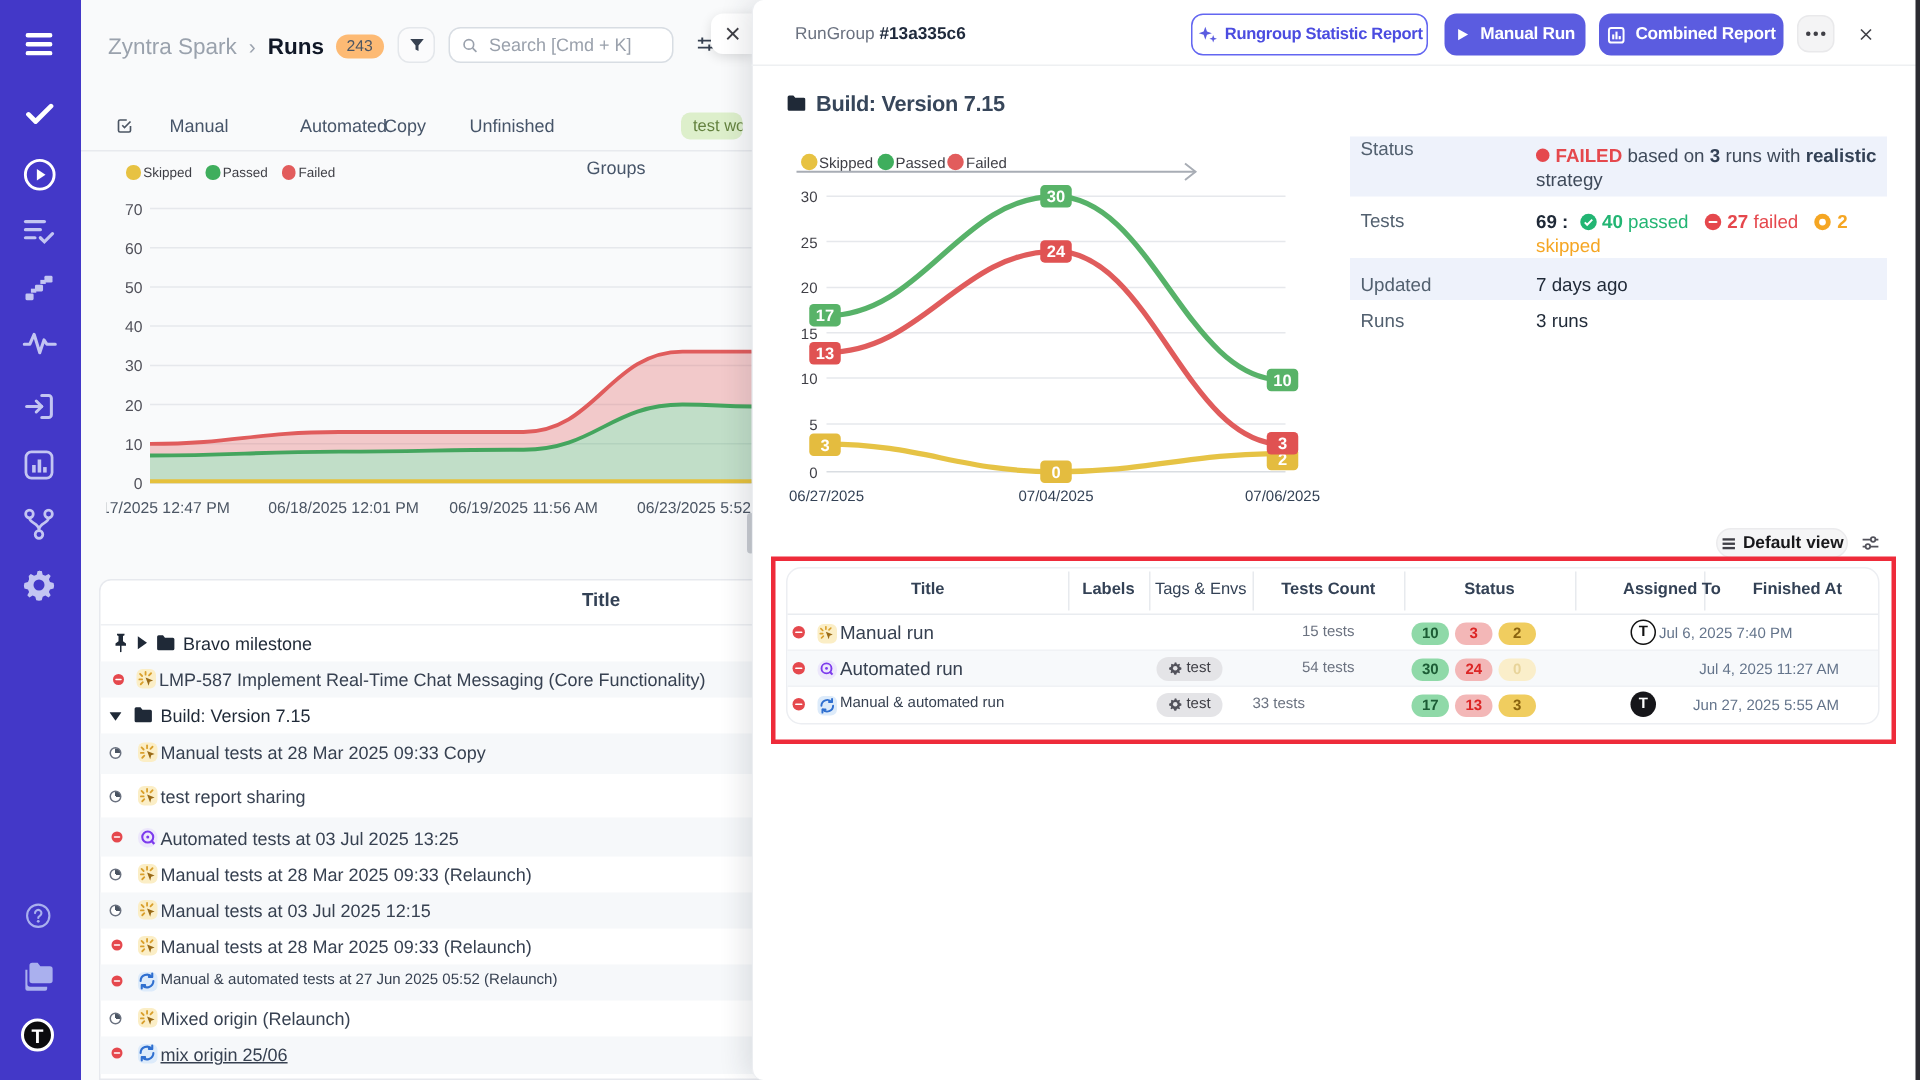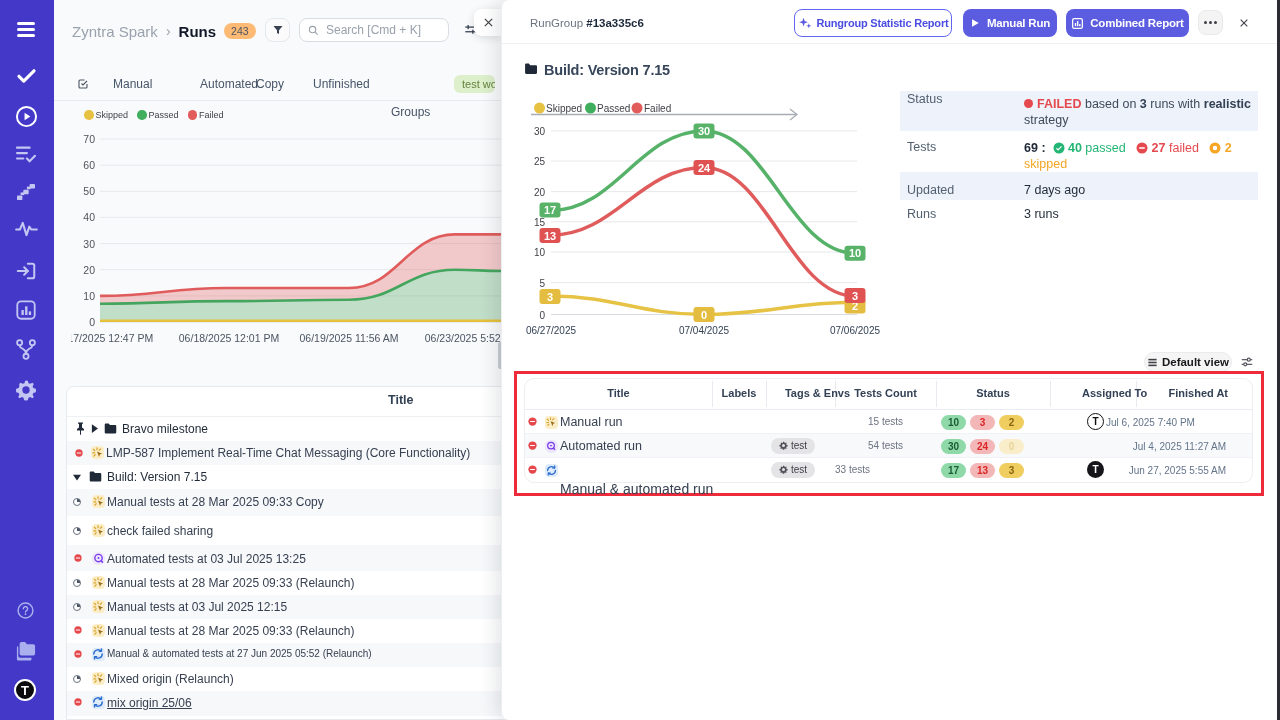--- a/index.html
+++ b/index.html
@@ -184,21 +184,21 @@
       <g stroke="#d99f2b" stroke-width="2.6" stroke-linecap="round">
         <line x1="11" y1="2" x2="11" y2="6"></line>
         <line x1="3" y1="5" x2="6" y2="8"></line>
         <line x1="2" y1="13" x2="6" y2="13"></line>
         <line x1="4" y1="20" x2="7" y2="17"></line>
         <line x1="19" y1="4" x2="16" y2="7"></line>
       </g>
       <path d="M11 10l11 4.5-5 1.8L15.5 22l-4.5-12z" fill="#9a6a16"></path>
     </svg>
   </span>
-<div class="abs" style="left:107px; top:524px; font-size:12px; color:#374151; white-space:nowrap;">check failed sharing</div>
+<div class="abs" style="left:107px; top:524px; font-size:12px; color:#374151; white-space:nowrap;">test report sharing</div>
 
 <svg class="abs" style="left:74px; top:554px; " width="8" height="8" viewBox="0 0 24 24">
     <circle cx="12" cy="12" r="11" fill="#e5484d"></circle>
     <rect x="5.5" y="10.5" width="13" height="3" rx="1.5" fill="#fff"></rect>
   </svg>
 <span class="abs icon-auto" style="left:92px; top:552px;">
     <svg width="11" height="11" viewBox="0 0 24 24" fill="none" stroke="#7c3aed">
       <circle cx="12" cy="11" r="8" stroke-width="3"></circle>
       <circle cx="12" cy="11" r="2.2" fill="#7c3aed" stroke="none"></circle>
       <path d="M17 16l4.5 5" stroke-width="3.4"></path>
@@ -462,21 +462,21 @@
 
 <div class="abs" style="left:712px; top:381px; width:1px; height:26px; background:#e7eaee;"></div>
 <div class="abs" style="left:766px; top:381px; width:1px; height:26px; background:#e7eaee;"></div>
 <div class="abs" style="left:835px; top:381px; width:1px; height:26px; background:#e7eaee;"></div>
 <div class="abs" style="left:936px; top:381px; width:1px; height:26px; background:#e7eaee;"></div>
 <div class="abs" style="left:1050px; top:381px; width:1px; height:26px; background:#e7eaee;"></div>
 <div class="abs" style="left:1136px; top:381px; width:1px; height:26px; background:#e7eaee;"></div>
 
 <div class="abs" style="left:525px; top:387px; width:187px; text-align:center; font-size:11px; font-weight:bold; color:#334155; white-space:nowrap;">Title</div>
 <div class="abs" style="left:712px; top:387px; width:54px; text-align:center; font-size:11px; font-weight:bold; color:#334155; white-space:nowrap;">Labels</div>
-<div class="abs" style="left:766px; top:387px; width:69px; text-align:center; font-size:11px; font-weight:bold; color:#334155; white-space:nowrap;margin-left:17px;">Tags &amp; Envs</div>
+<div class="abs" style="left:766px; top:387px; width:69px; text-align:center; font-size:11px; font-weight:normal; color:#334155; white-space:nowrap;">Tags &amp; Envs</div>
 <div class="abs" style="left:835px; top:387px; width:101px; text-align:center; font-size:11px; font-weight:bold; color:#334155; white-space:nowrap;">Tests Count</div>
 <div class="abs" style="left:936px; top:387px; width:114px; text-align:center; font-size:11px; font-weight:bold; color:#334155; white-space:nowrap;">Status</div>
 <div class="abs" style="left:1050px; top:387px; width:86px; text-align:center; font-size:11px; font-weight:bold; color:#334155; white-space:nowrap;padding-left:32px;">Assigned To</div>
 <div class="abs" style="left:1136px; top:387px; width:92px; text-align:right; font-size:11px; font-weight:bold; color:#334155; white-space:nowrap;">Finished At</div>
 
 <svg class="abs" style="left:528px; top:416.5px;" width="9" height="9" viewBox="0 0 24 24">
     <circle cx="12" cy="12" r="11" fill="#e5484d"></circle>
     <rect x="5.5" y="10.5" width="13" height="3" rx="1.5" fill="#fff"></rect>
   </svg>
 <span class="abs icon-manual" style="left:545px; top:416px; width:12.5px; height:12.5px;">
@@ -533,21 +533,21 @@
     <rect x="5.5" y="10.5" width="13" height="3" rx="1.5" fill="#fff"></rect>
   </svg>
 <span class="abs icon-mixed" style="left:545px; top:464px; width:12.5px; height:12.5px;">
     <svg width="11" height="11" viewBox="0 0 24 24" fill="none" stroke="#2f6fd0" stroke-width="2.8" stroke-linecap="round" stroke-linejoin="round">
       <path d="M20.5 12a8.5 8.5 0 0 1-15 5.4"></path>
       <path d="M3.5 12a8.5 8.5 0 0 1 15-5.4"></path>
       <path d="M5 22v-4.5h4.5"></path>
       <path d="M19 2v4.5h-4.5"></path>
     </svg>
   </span>
-<div class="abs" style="left:560px; top:481px; font-size:14px; color:#374151; white-space:nowrap;">Manual &amp; automated run</div>
+<div class="abs" style="left:560px; top:463px; font-size:10px; color:#374151; white-space:nowrap;">Manual &amp; automated run</div>
 <div class="abs" style="left:771px; top:461.5px; width:44px; height:16px; border-radius:8px; background:#e4e4e7; display:flex; align-items:center; justify-content:center; font-size:10px; color:#3f3f46; white-space:nowrap;">
   <svg width="9" height="9" viewBox="0 0 24 24" fill="#52525b" style="margin-right:3px;">
       <path d="M12 1.5l2 .4.7 2.6 1.9.8 2.4-1.3 1.5 1.5-1.3 2.4.8 1.9 2.6.7.4 2-.4 2-2.6.7-.8 1.9 1.3 2.4-1.5 1.5-2.4-1.3-1.9.8-.7 2.6-2 .4-2-.4-.7-2.6-1.9-.8-2.4 1.3-1.5-1.5 1.3-2.4-.8-1.9-2.6-.7-.4-2 .4-2 2.6-.7.8-1.9L4.5 5.5 6 4l2.4 1.3 1.9-.8.7-2.6 2-.4z"></path>
       <circle cx="12" cy="12" r="4" fill="#e4e4e7"></circle>
     </svg>
   test
 </div>
 <div class="abs" style="left:835px; top:464px; width:101px; text-align:left; font-size:10px; color:#6b7280;">33 tests</div>
 <div class="abs" style="left:941px; top:462.5px; display:flex; gap:4px;">
   <span style="width:25px; height:15px; border-radius:8px; background:#8fd9a8; color:#1c5c35; font-size:10px; font-weight:bold; display:flex; align-items:center; justify-content:center;">17</span>

